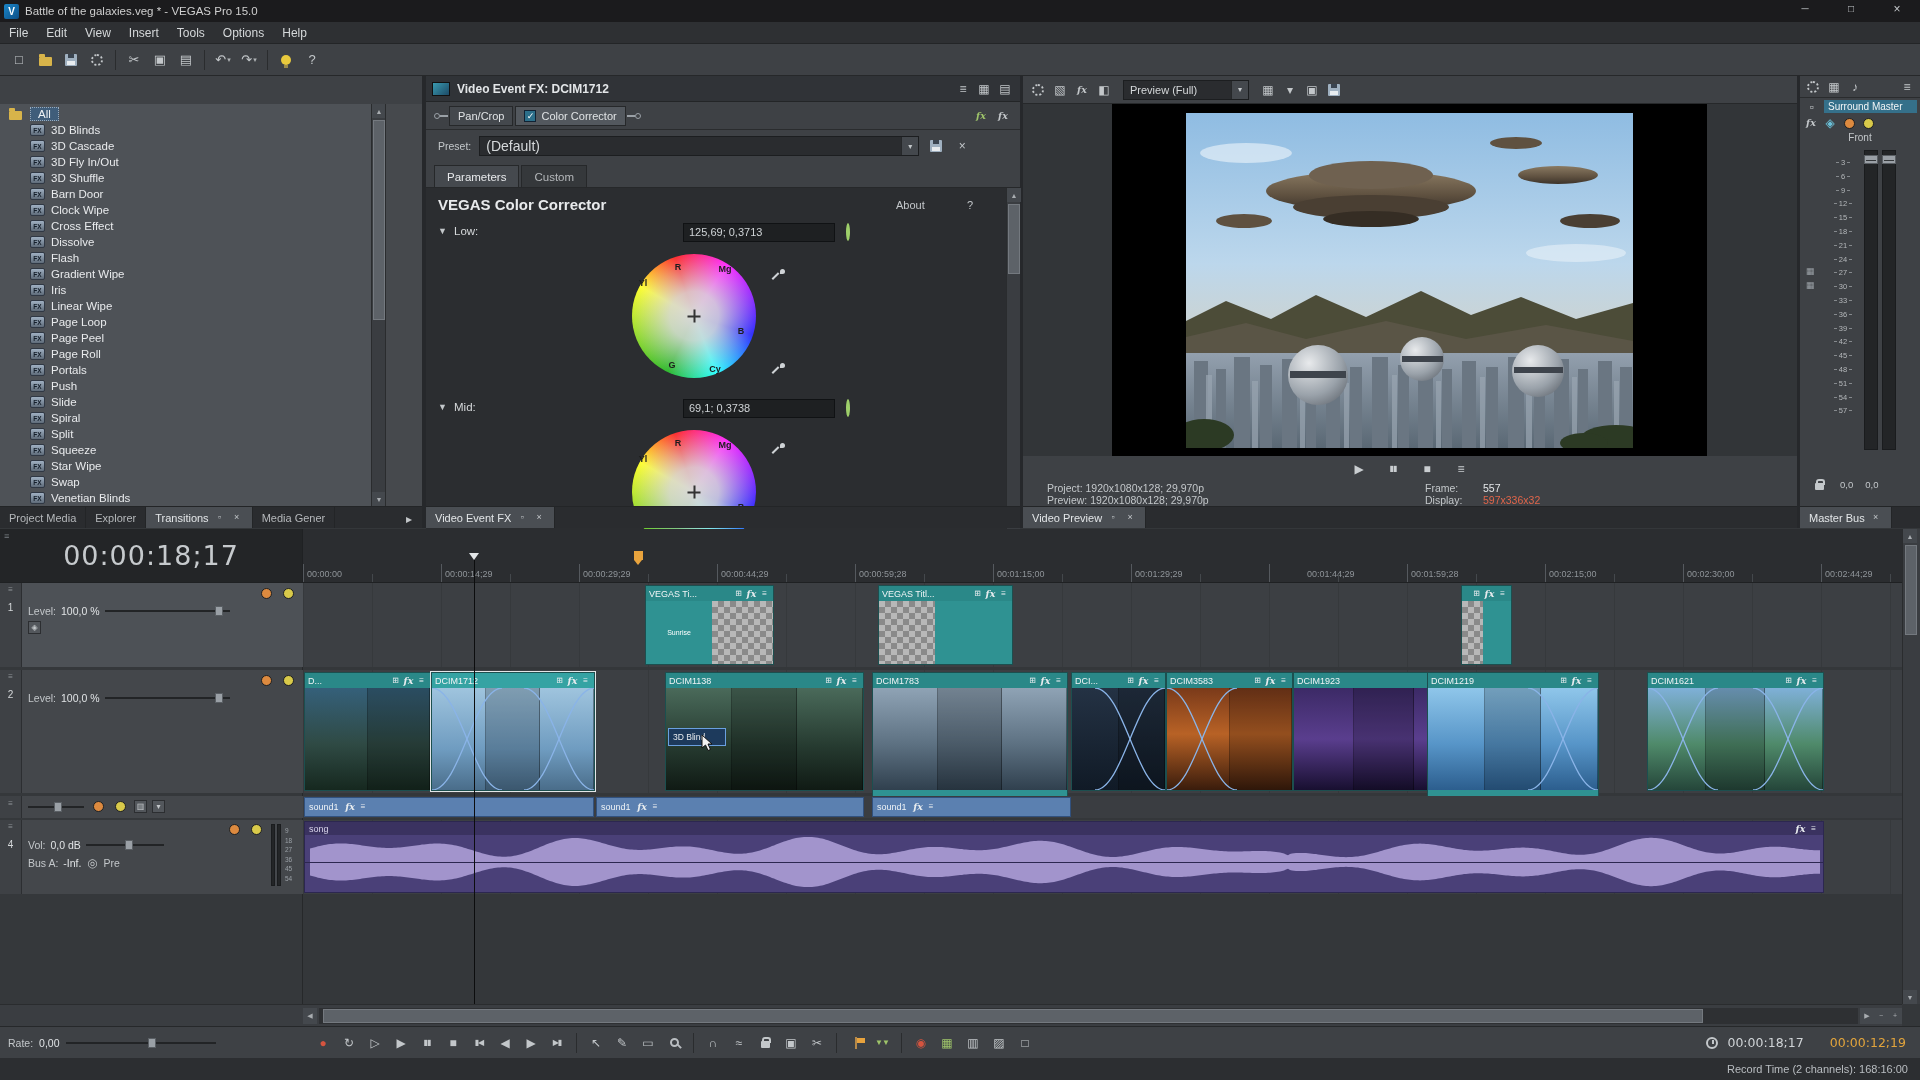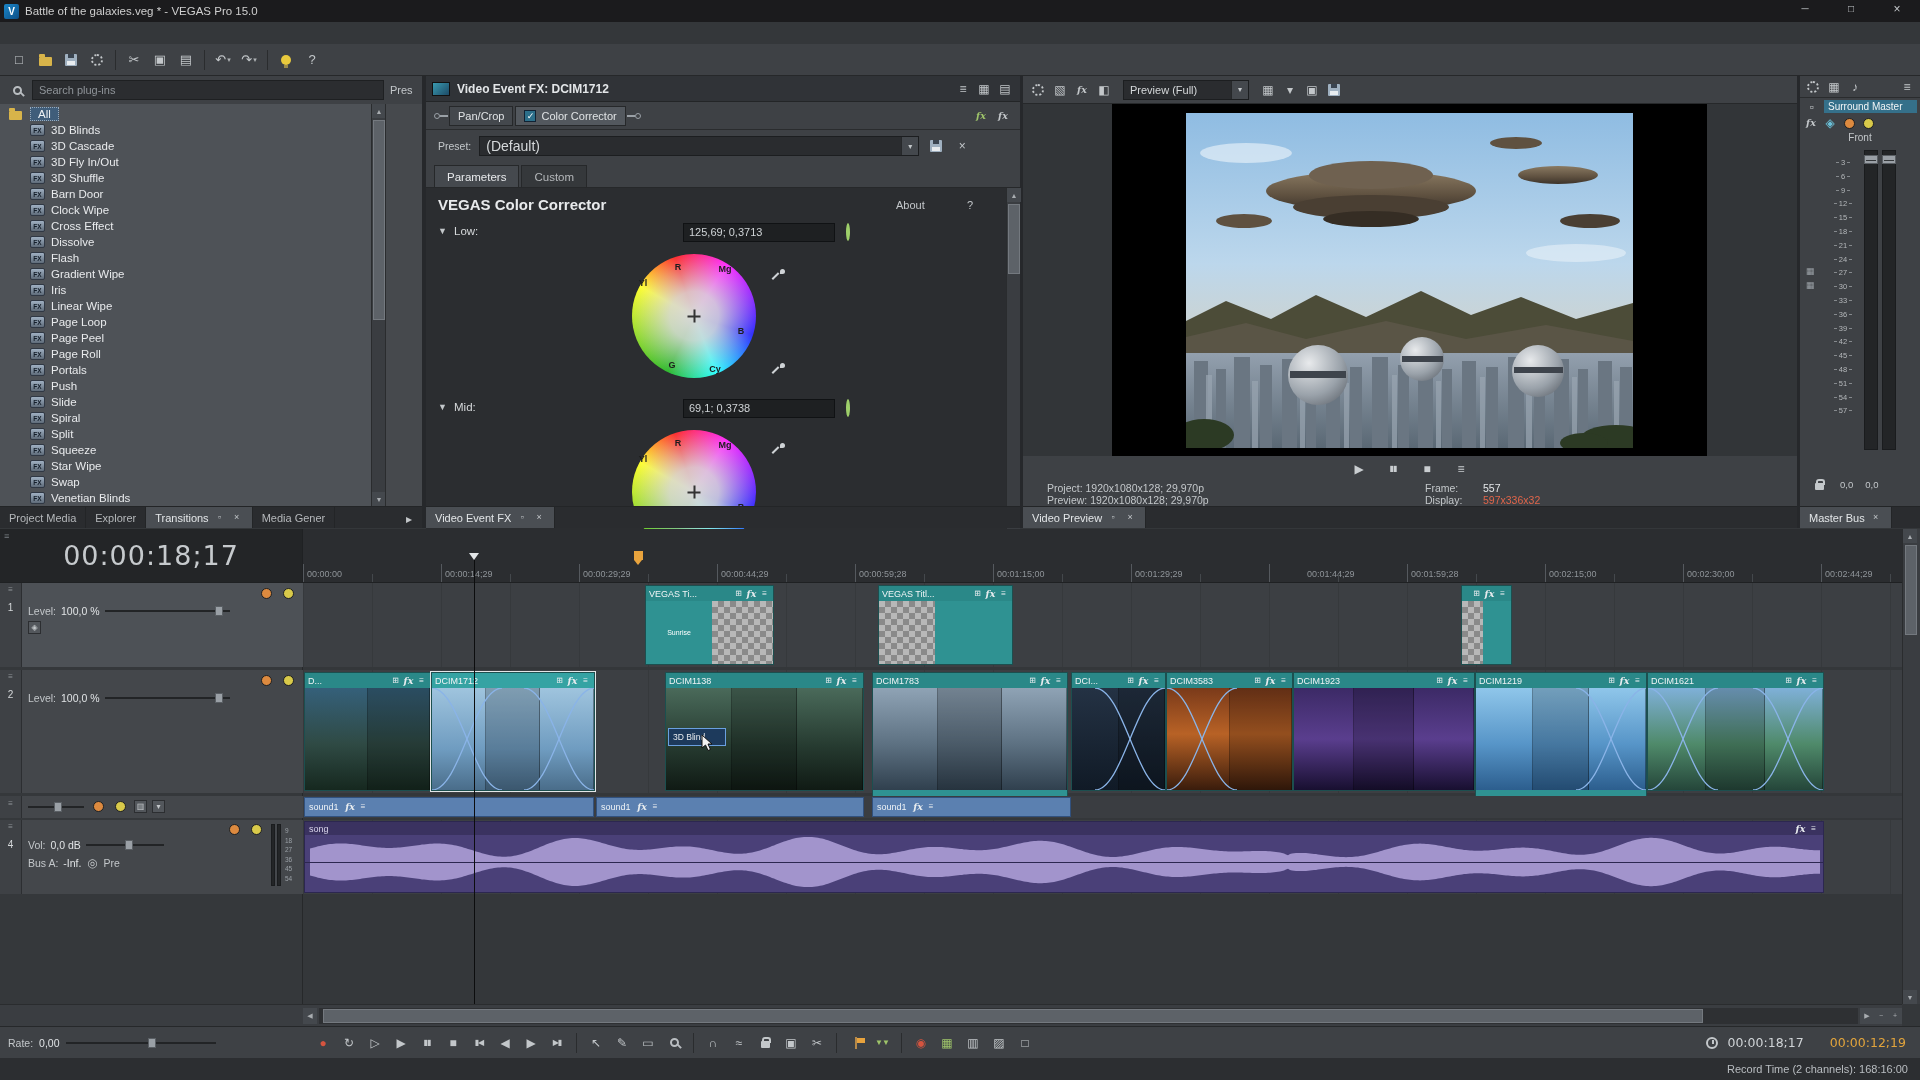--- a/index.html
+++ b/index.html
@@ -248,20 +248,29 @@
         </span>
         <span class="ticon win-btn">
           <span class="glyph">□</span>
         </span>
         <span class="ticon win-btn">
           <span class="glyph">×</span>
         </span>
       </div>
   </div>
 
+  <div id="menubar">
+      <div class="menu-item">File</div>
+      <div class="menu-item">Edit</div>
+      <div class="menu-item">View</div>
+      <div class="menu-item">Insert</div>
+      <div class="menu-item">Tools</div>
+      <div class="menu-item">Options</div>
+      <div class="menu-item">Help</div>
+    </div>
 
   <div id="toolbar">
       <span class="ticon">
         <span class="glyph">□</span>
       </span>
       <span class="ticon">
         <span class="i-folder"></span>
       </span>
       <span class="ticon">
         <span class="i-floppy"></span>
@@ -293,27 +302,20 @@
         <span class="i-bulb"></span>
       </span>
       <span class="ticon">
         <span class="glyph">?</span>
       </span>
     </div>
 
   <div id="workspace">
 
     <div id="plugins-panel" class="panel">
-      <div id="pl-search">
-        <span class="ticon">
-            <span class="i-mag"></span>
-          </span>
-        <input id="pl-search-input" placeholder="Search plug-ins" style="">
-        <span id="pl-presets-hd">Pres</span>
-      </div>
       <div id="pl-list">
         <div id="pl-folder">
           <span class="ticon">
               <span class="i-folder"></span>
             </span>
           <span id="pl-folder-label">All</span>
         </div>
         <div id="pl-items">
             <div class="pl-item">
               <span class="i-fxtile">FX</span>
@@ -1281,21 +1283,21 @@
                 <span class="glyph">≡</span>
               </span>
             </span>
           </div>
           <div class="clipbody" style="height: 102px;">
             <div class="tile th-cave"></div>
             <div class="tile th-cave" style="filter: brightness(0.8);"></div>
             <div class="tile th-cave"></div>
           </div>
         </div>
-        <div class="clip" style="left: 1172px; width: 172px; height: 142px;">
+        <div class="clip" style="left: 1124px; width: 172px; height: 142px;">
           <div class="cliphead">
             <span class="clipname">DCIM1219</span>
             <span class="clipicons">
               <span class="ticon">
                 <span class="glyph">⊞</span>
               </span>
               <span class="ticon">
                 <span class="glyph fxg">fx</span>
               </span>
               <span class="ticon">

